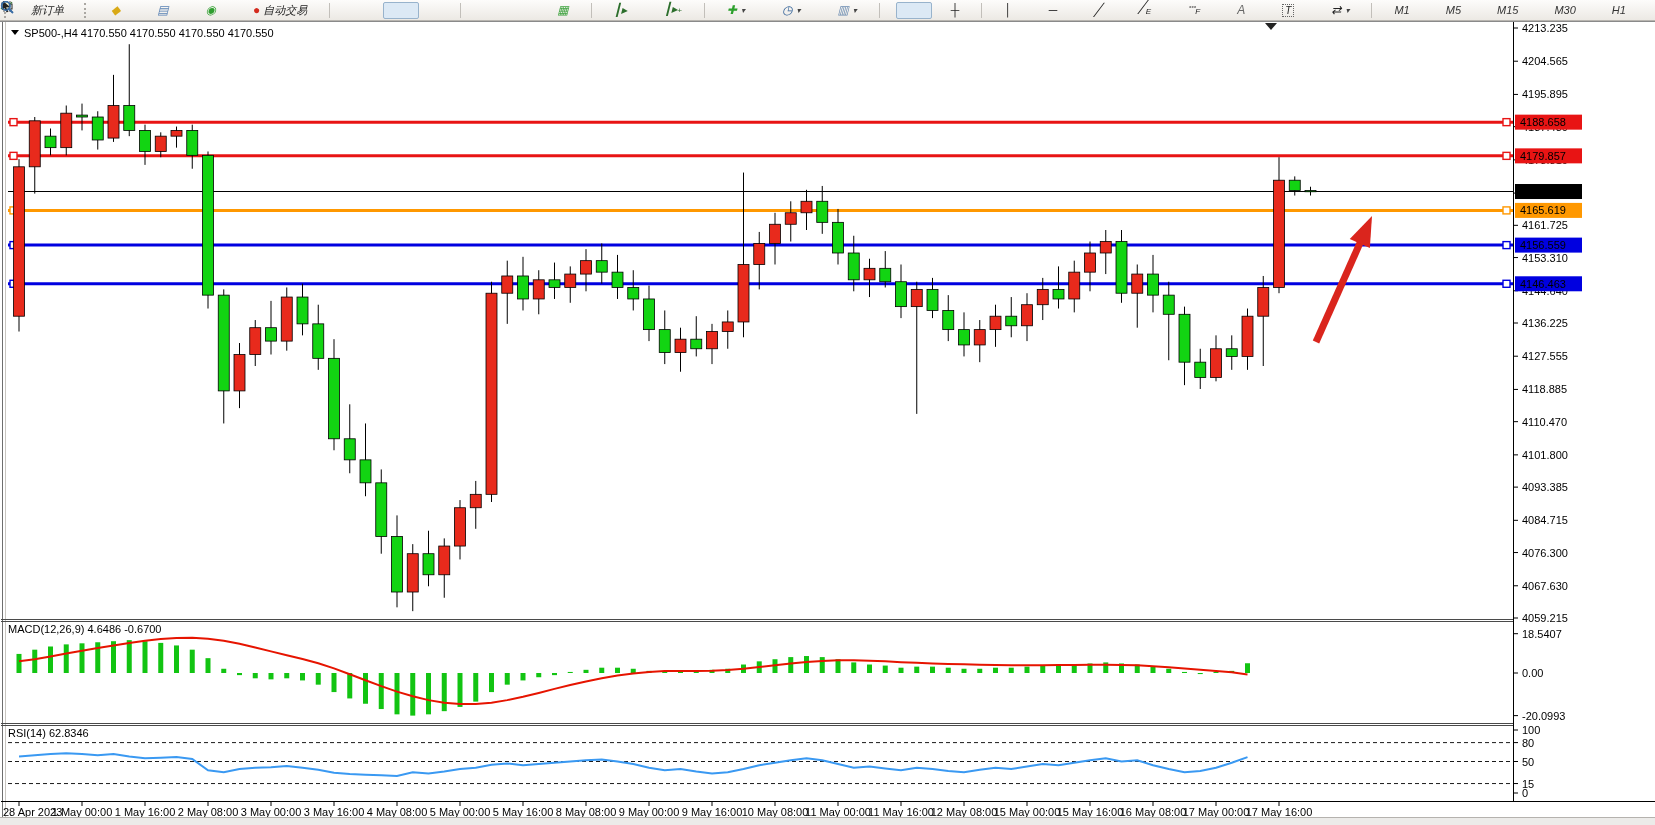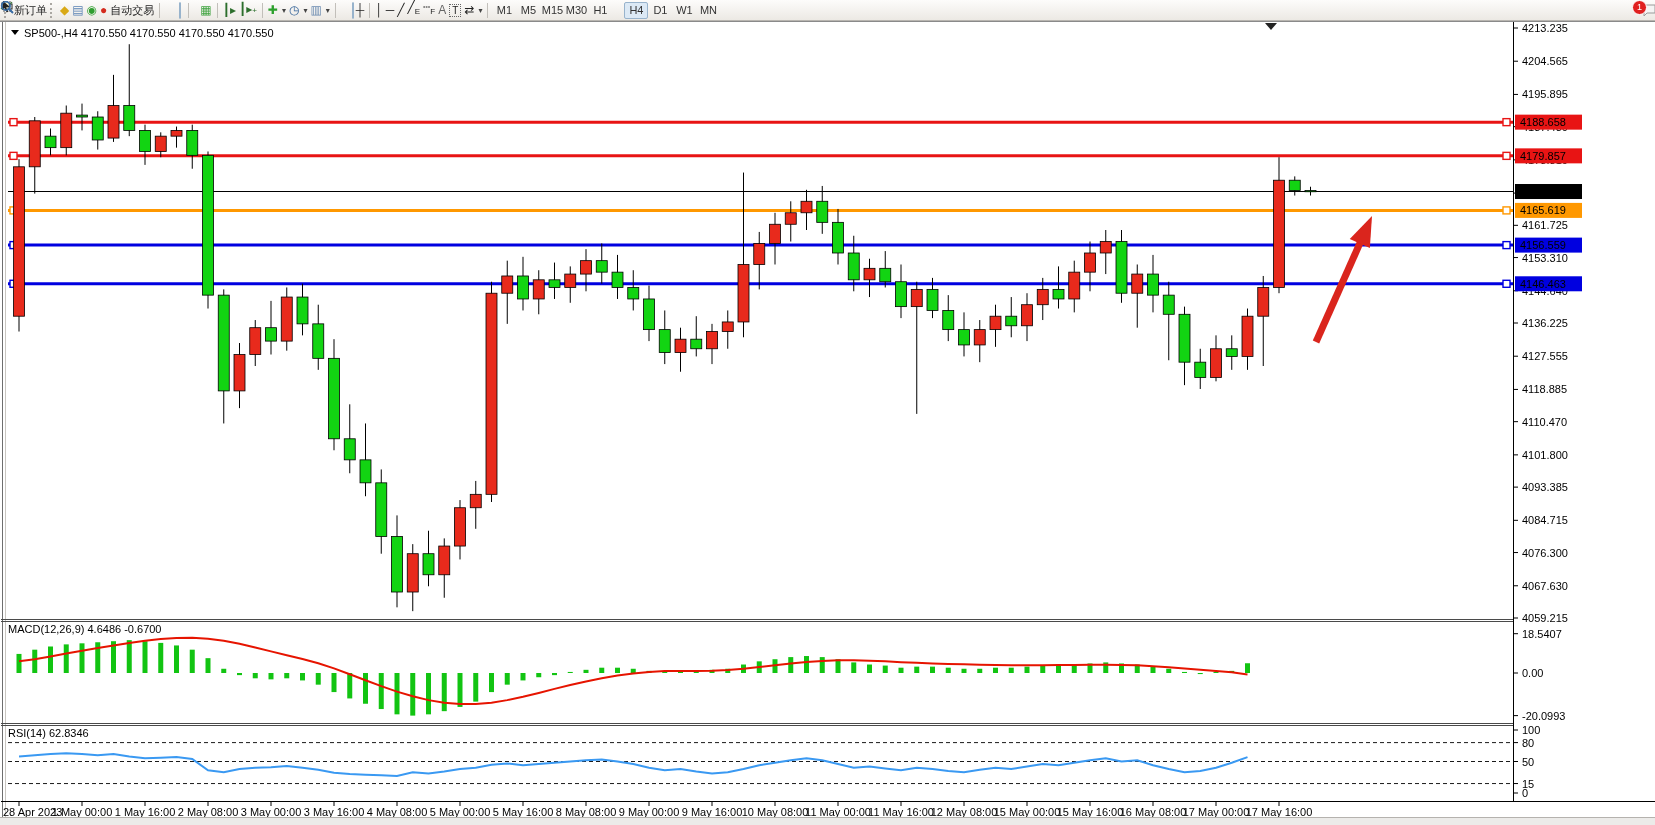--- a/index.html
+++ b/index.html
@@ -2,22 +2,22 @@
 <html><head>
 <meta charset="utf-8">
 <style>
   html,body{margin:0;padding:0;width:1655px;height:825px;overflow:hidden;background:#fff;
     font-family:"Liberation Sans",sans-serif;}
   #stage{position:relative;width:1655px;height:825px;}
   
   .toolbar{position:absolute;top:0;left:0;width:1655px;height:21px;z-index:5;
     display:flex;align-items:center;gap:1px;padding:0 3px;box-sizing:border-box;
     background:linear-gradient(#fdfcfb,#ecE9e4);border-bottom:1px solid #b8b5b0;font-size:11px;color:#222;}
-  .tb-btn{display:flex;align-items:center;gap:3px;padding:1px 0;height:17px;box-sizing:border-box;
-    border:1px solid transparent;border-radius:2px;white-space:nowrap;cursor:default;}
+  .tb-btn{display:flex;align-items:center;gap:3px;padding:1px 17px;height:17px;box-sizing:border-box;
+    border:1px solid transparent;border-radius:2px;white-space:nowrap;cursor:default;font-style:italic;}
   .tb-btn.active{background:#dcE9f5;border:1px solid #98b3cc;margin-left:12px;}
   .sep{width:1px;height:15px;background:#c2bfba;margin:0 3px;flex:0 0 auto;}
   .grip{width:3px;height:15px;border-left:2px dotted #aaa7a2;margin:0 3px 0 1px;flex:0 0 auto;}
   .glyph{font-size:12px;line-height:12px;}
   .caret{font-size:8px;color:#444;margin-left:1px;}
   .tf{min-width:24px;justify-content:center;color:#333;}
   .spacer{flex:1;}
   .badge{position:absolute;top:-3px;right:-6px;background:#e02020;color:#fff;border-radius:8px;
     min-width:13px;height:13px;font-size:9px;display:flex;align-items:center;justify-content:center;
     border:1px solid #fff;}

